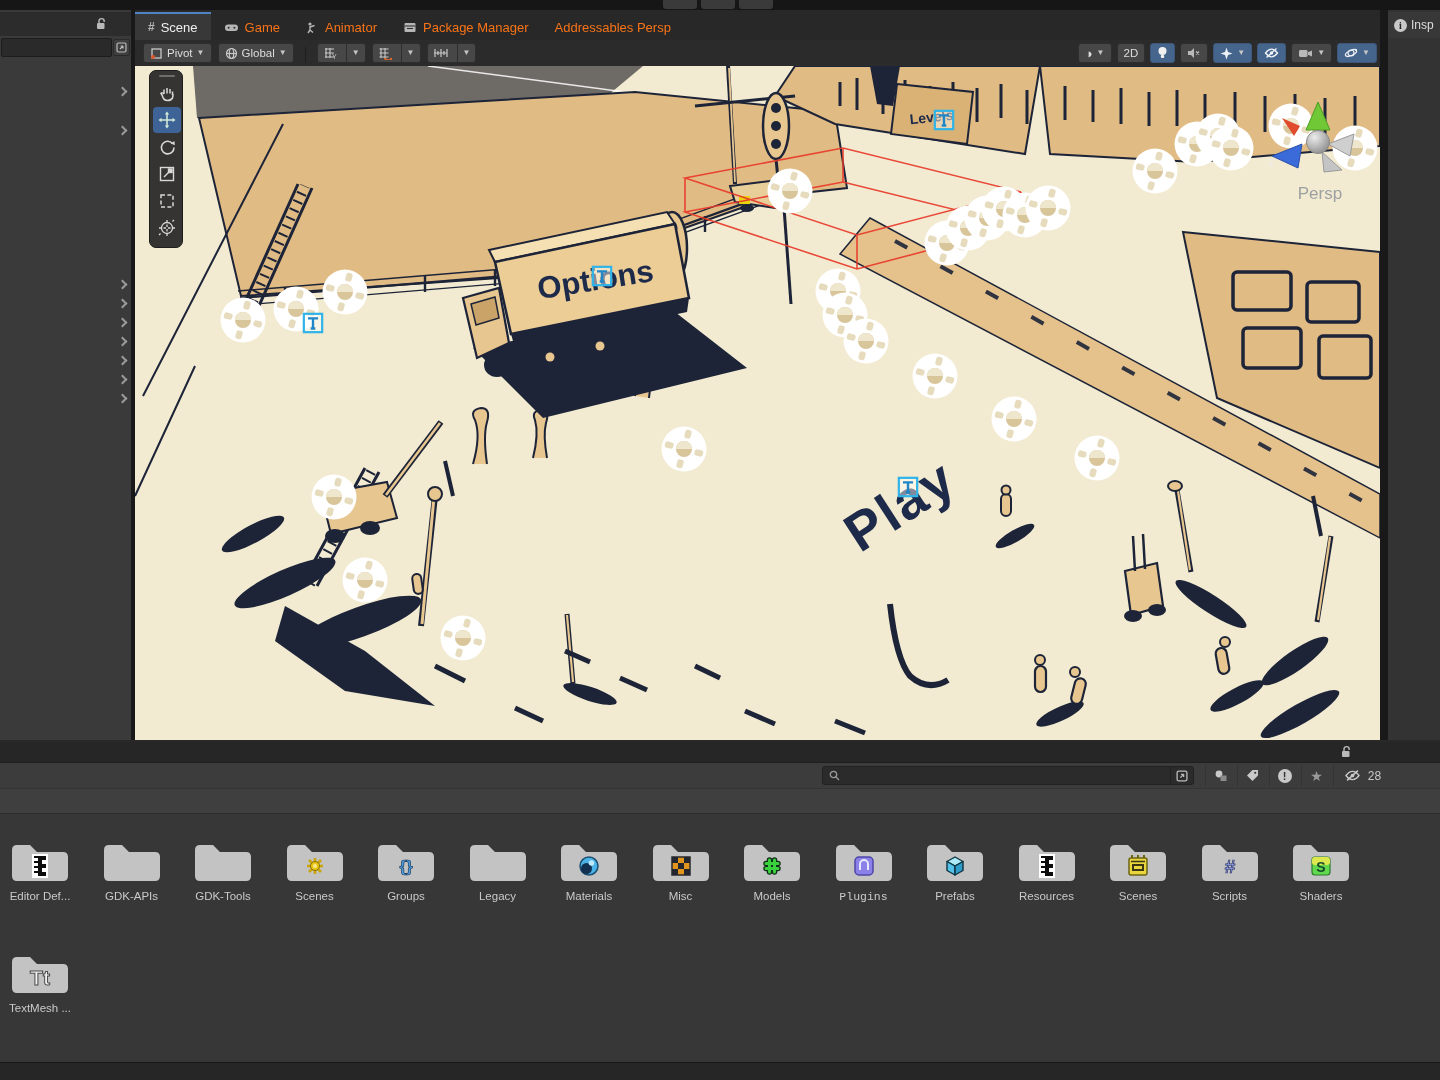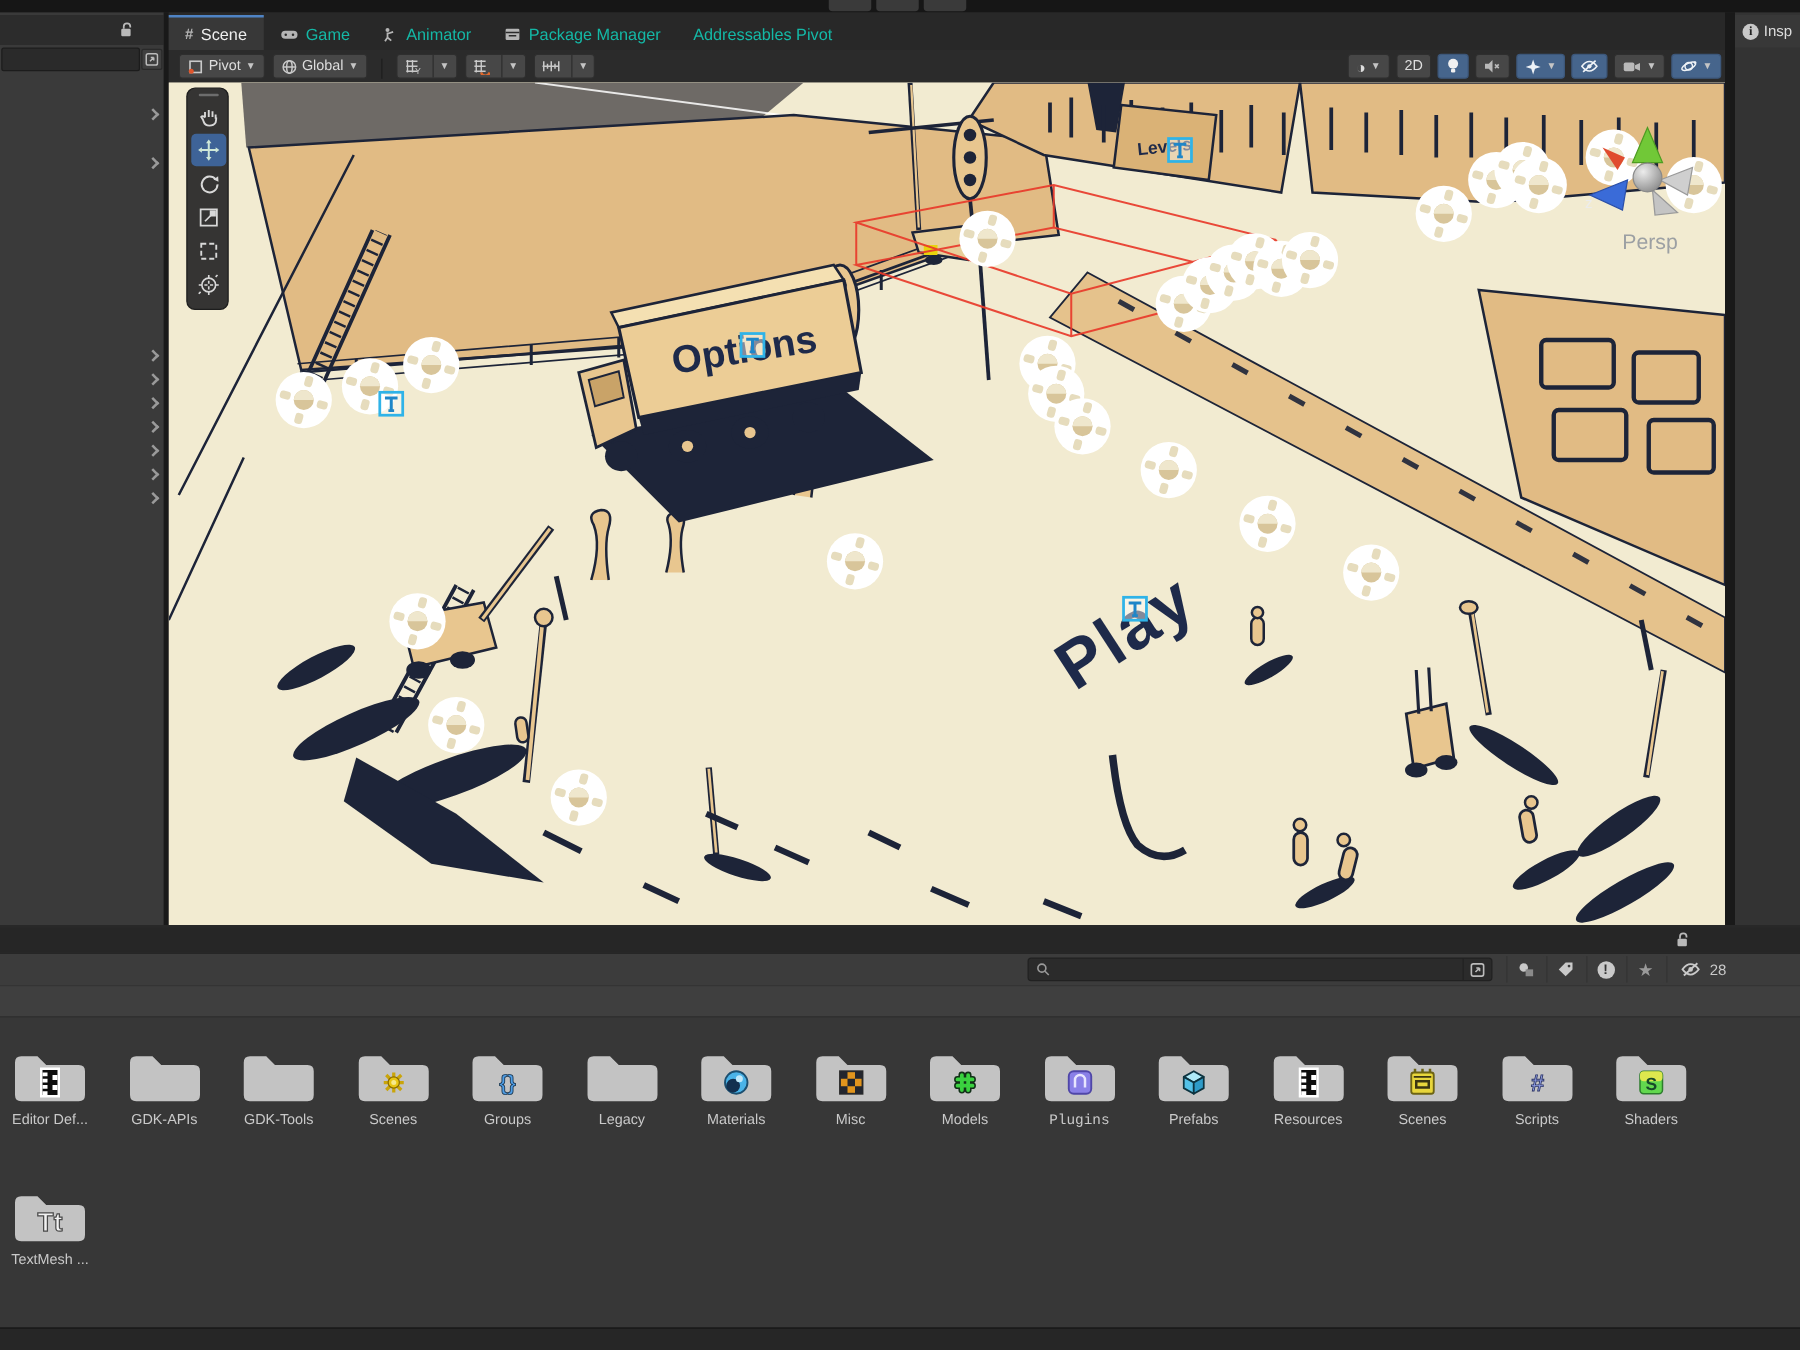--- a/index.html
+++ b/index.html
@@ -19,21 +19,21 @@
          box-shadow:0 5px 0 #b9b9b9,0 10px 0 #b9b9b9;}
   .hier-search{position:absolute;left:1px;top:28px;width:111px;height:19px;background:#2a2a2a;
                border:1px solid #1c1c1c;border-radius:2px;color:#ddd;font-size:11px;padding:0 4px;}
   .sq-btn{position:absolute;display:flex;align-items:center;justify-content:center;
           background:#3f3f3f;border:1px solid #2a2a2a;border-radius:2px;}
   .chev{position:absolute;width:7px;height:7px;border-right:2px solid #9a9a9a;
         border-bottom:2px solid #9a9a9a;transform:rotate(-45deg);}
 
   
   .tabstrip{left:135px;top:10px;width:1245px;height:30px;background:#282828;display:flex;align-items:flex-end;}
-  .tab{height:28px;display:flex;align-items:center;gap:6px;padding:0 13px;font-size:13px;color:#14b8a6;
+  .tab{height:28px;display:flex;align-items:center;gap:6px;padding:0 13px;font-size:13px;color:#f97316;
        border-top:2px solid transparent;}
   .tab.active{background:#383838;color:#efefef;border-top:2px solid #4f83c4;}
   .tab-ic{display:flex;align-items:center;color:#b5b5b5;font-weight:bold;font-size:12px;}
 
   
   .stoolbar{left:135px;top:40px;width:1245px;height:26px;background:#2b2b2b;}
   .tbar-left{position:absolute;left:8px;top:3px;display:flex;align-items:flex-end;gap:6px;}
   .tbar-right{position:absolute;right:3px;top:3px;display:flex;align-items:center;gap:5px;}
   .btn{height:20px;background:#474747;border:1px solid #2e2e2e;border-radius:3px;color:#ddd;
        font-size:11.5px;display:inline-flex;align-items:center;gap:4px;padding:0 6px;}
@@ -148,21 +148,21 @@
     <div class="tab">
       <span class="tab-ic">
         <svg width="14" height="13" viewBox="0 0 14 13">
             <rect x="1.5" y="2" width="11" height="9" rx="1" fill="#b5b5b5"></rect>
             <path d="M1.5 5h11M4 7.5h6" stroke="#2b2b2b" stroke-width="1.2"></path>
           </svg>
       </span>
       <span>Package Manager</span>
     </div>
     <div class="tab">
-      <span>Addressables Pivot</span>
+      <span>Addressables Persp</span>
     </div>
     <span class="abs kebab" style="right:14px;top:8px"></span>
   </div>
 
   <div class="abs stoolbar">
     <div class="tbar-left">
       <div class="btn">
         <span>
           <svg width="13" height="13" viewBox="0 0 13 13">
               <rect x="2" y="2" width="9" height="9" fill="none" stroke="#c9c9c9" stroke-width="1.3"></rect>

